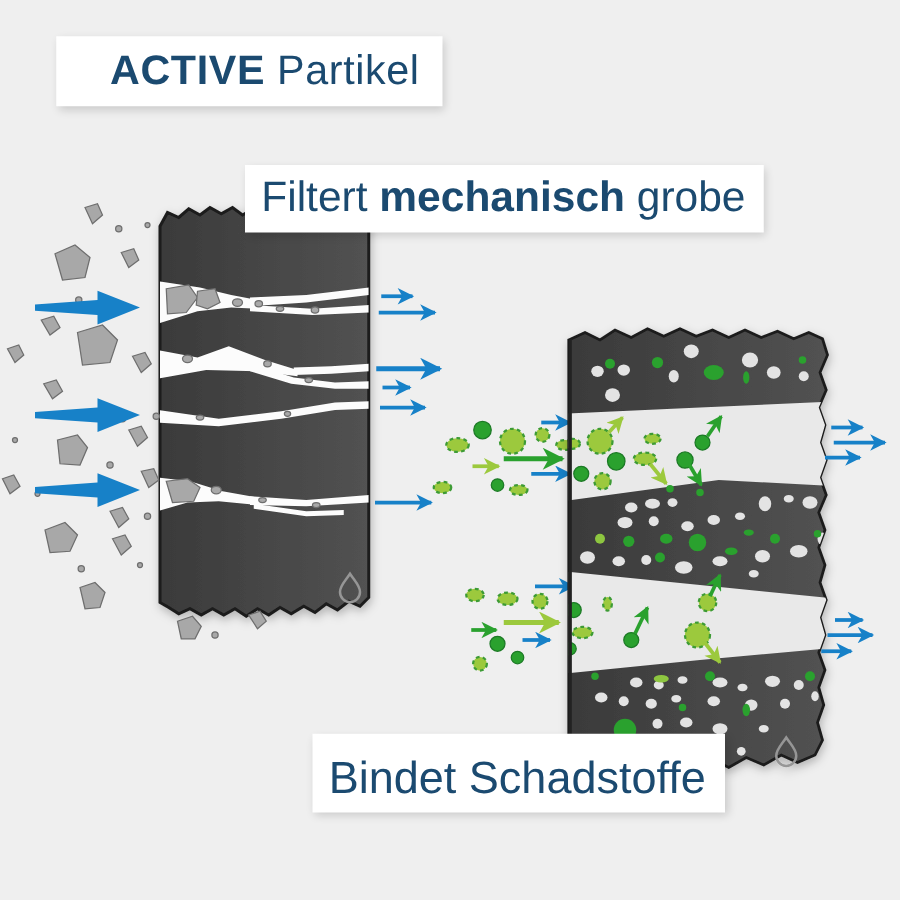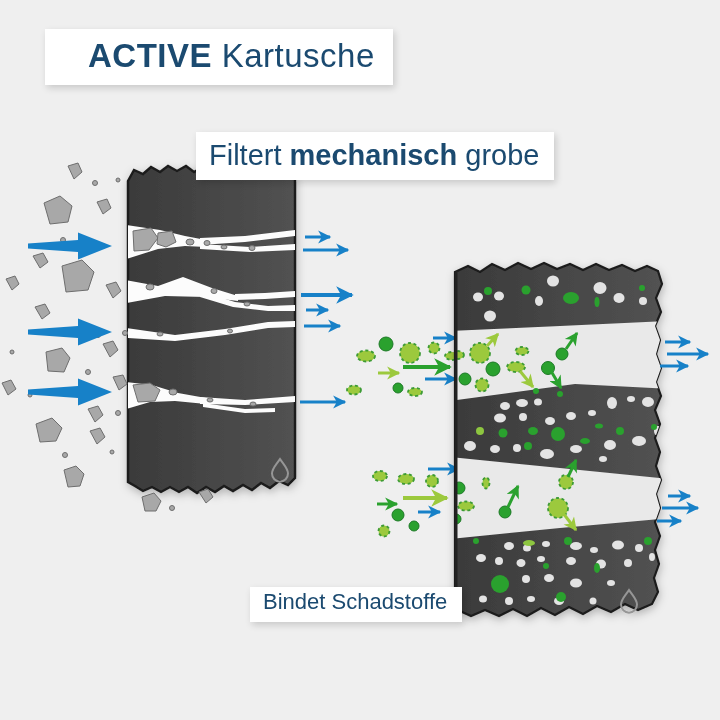--- a/index.html
+++ b/index.html
@@ -10,23 +10,23 @@
   html,body{margin:0;padding:0;}
   body{font-family:"Liberation Sans","DejaVu Sans",sans-serif;background:#ddd;}
   #stage{position:relative;width:720px;height:720px;background:var(--background);overflow:hidden;}
   #art{position:absolute;left:0;top:0;z-index:1;}
   .panel-line{display:block;width:max-content;background:var(--panel);
     box-shadow:2px 3px 7px rgba(0,0,0,.16);color:var(--text-navy);}
   .title-box{position:absolute;left:45px;top:29px;z-index:3;}
   .title-box .panel-line{font-size:33px;padding:8px 18px 10px 16px;letter-spacing:.5px;}
   .title-box .brand{font-weight:bold;margin-left:27px;}
   .label-1{position:absolute;left:196px;top:132px;z-index:3;}
-  .label-1 .panel-line{font-size:29px;line-height:1.22;padding:6px 15px 7px 13px;}
+  .label-1 .panel-line{font-size:34px;line-height:1.22;padding:6px 15px 7px 13px;}
   .label-2{position:absolute;left:250px;top:587px;z-index:3;}
-  .label-2 .panel-line{font-size:22px;line-height:1.2;padding:2px 15px 7px 13px;}
+  .label-2 .panel-line{font-size:36px;line-height:1.2;padding:13px 15px 7px 13px;}
   .b{font-weight:bold;}
   
   .f-blue{fill:var(--arrow-blue);} .s-blue{stroke:var(--arrow-blue);}
   .s-gdark{stroke:var(--green-dark);} .s-glight{stroke:var(--green-light);}
   .f-gdark{fill:var(--green-dark);} .f-glight{fill:var(--green-light);}
   line.a{stroke-width:3;fill:none;}
   line.a4{stroke-width:4;fill:none;}
   .dashed{fill:var(--green-light);stroke:#3d9b35;stroke-width:1.8;stroke-dasharray:3 2.6;}
   .solid-g{fill:var(--green-dark);stroke:#1d7a26;stroke-width:1;}
   .dotw{fill:#e3e3e3;} .dotg{fill:var(--green-dark);} .dotl{fill:#8dc63f;}
@@ -306,21 +306,21 @@
       <line class="a s-blue" x1="667" y1="354" x2="708" y2="354" marker-end="url(#ab)"></line>
       <line class="a s-blue" x1="660" y1="366" x2="688" y2="366" marker-end="url(#ab)"></line>
       <line class="a s-blue" x1="668" y1="496" x2="690" y2="496" marker-end="url(#ab)"></line>
       <line class="a s-blue" x1="662" y1="508" x2="698" y2="508" marker-end="url(#ab)"></line>
       <line class="a s-blue" x1="657" y1="521" x2="681" y2="521" marker-end="url(#ab)"></line>
     </g>
   </svg>
 
   <div class="title-box">
     <div class="panel-line">
-      <span class="brand">ACTIVE</span><span> Kartusche</span>
+      <span class="brand">ACTIVE</span><span> Partikel</span>
     </div>
   </div>
 
   <div class="label-1">
     <div class="panel-line"><span>Filtert </span><span class="b">mechanisch</span><span> grobe</span></div>
   </div>
 
   <div class="label-2">
     <div class="panel-line"><span>Bindet Schadstoffe</span></div>
   </div>

